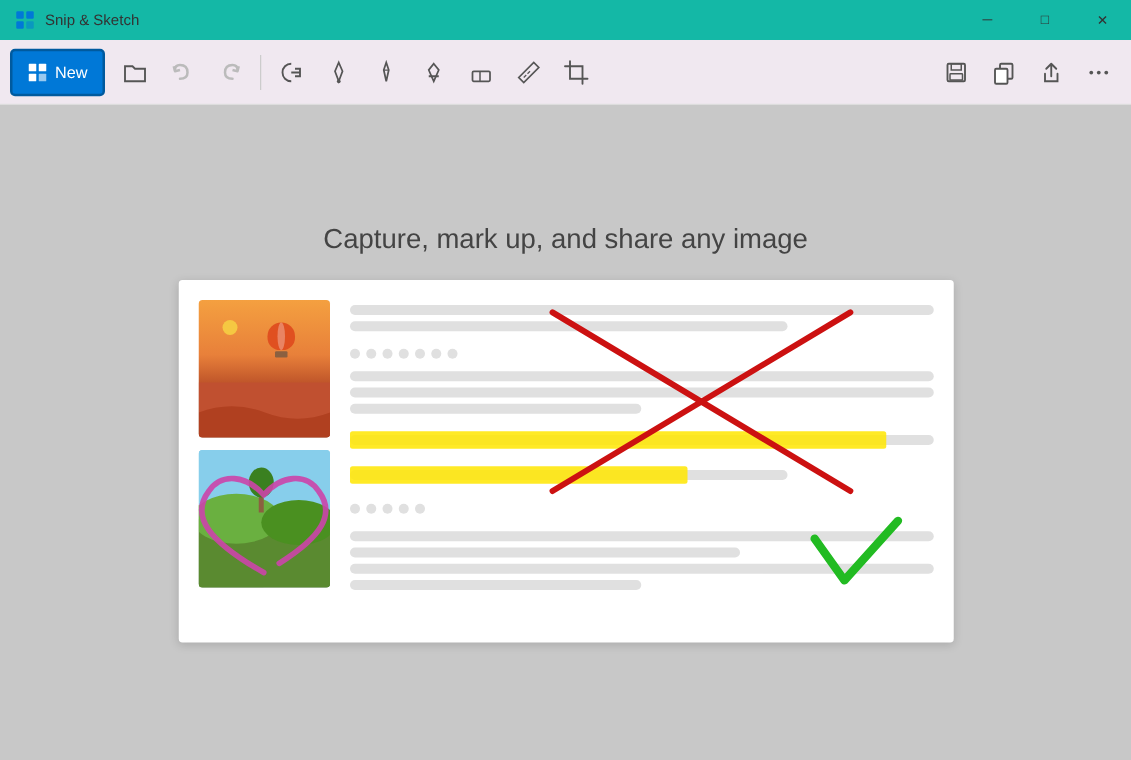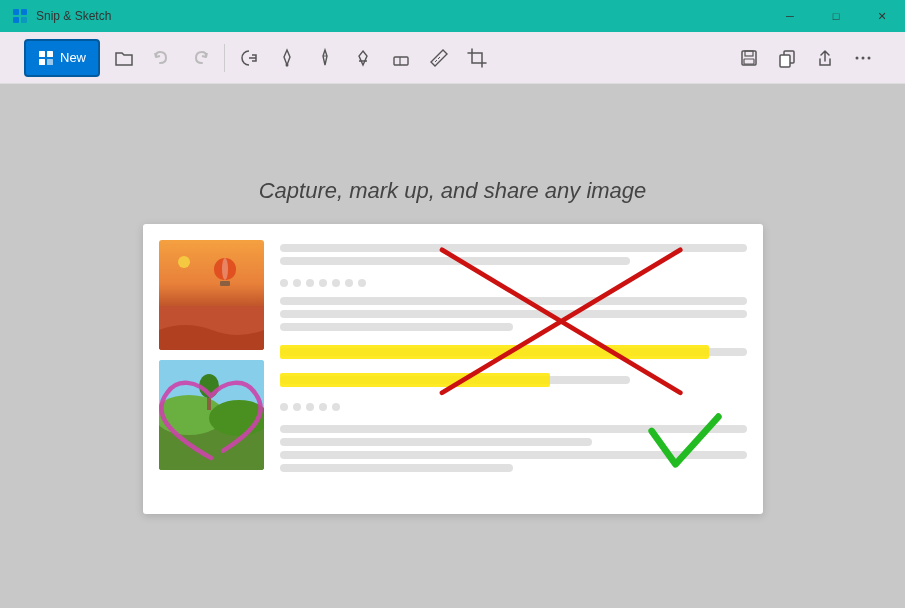--- a/index.html
+++ b/index.html
@@ -48,21 +48,21 @@
       font-size: 11px;
       color: #333;
     }
 
     
     .toolbar {
       height: 52px;
       background: #f0e8f0;
       display: flex;
       align-items: center;
-      padding: 0 24px;
+      padding: 0 8px;
       gap: 2px;
       flex-shrink: 0;
       border-bottom: 1px solid #ddd;
     }
     .toolbar-btn-new {
       display: flex;
       align-items: center;
       gap: 6px;
       background: #0078d7;
       color: white;
@@ -110,21 +110,20 @@
       flex-direction: column;
       align-items: center;
       justify-content: center;
       gap: 20px;
     }
 
     .hero-text {
       font-size: 22px;
       color: #444;
       font-weight: 400;
-      font-style: italic;
     }
 
     
     .illustration-card {
       background: white;
       width: 620px;
       height: 290px;
       border-radius: 3px;
       position: relative;
       overflow: visible;

